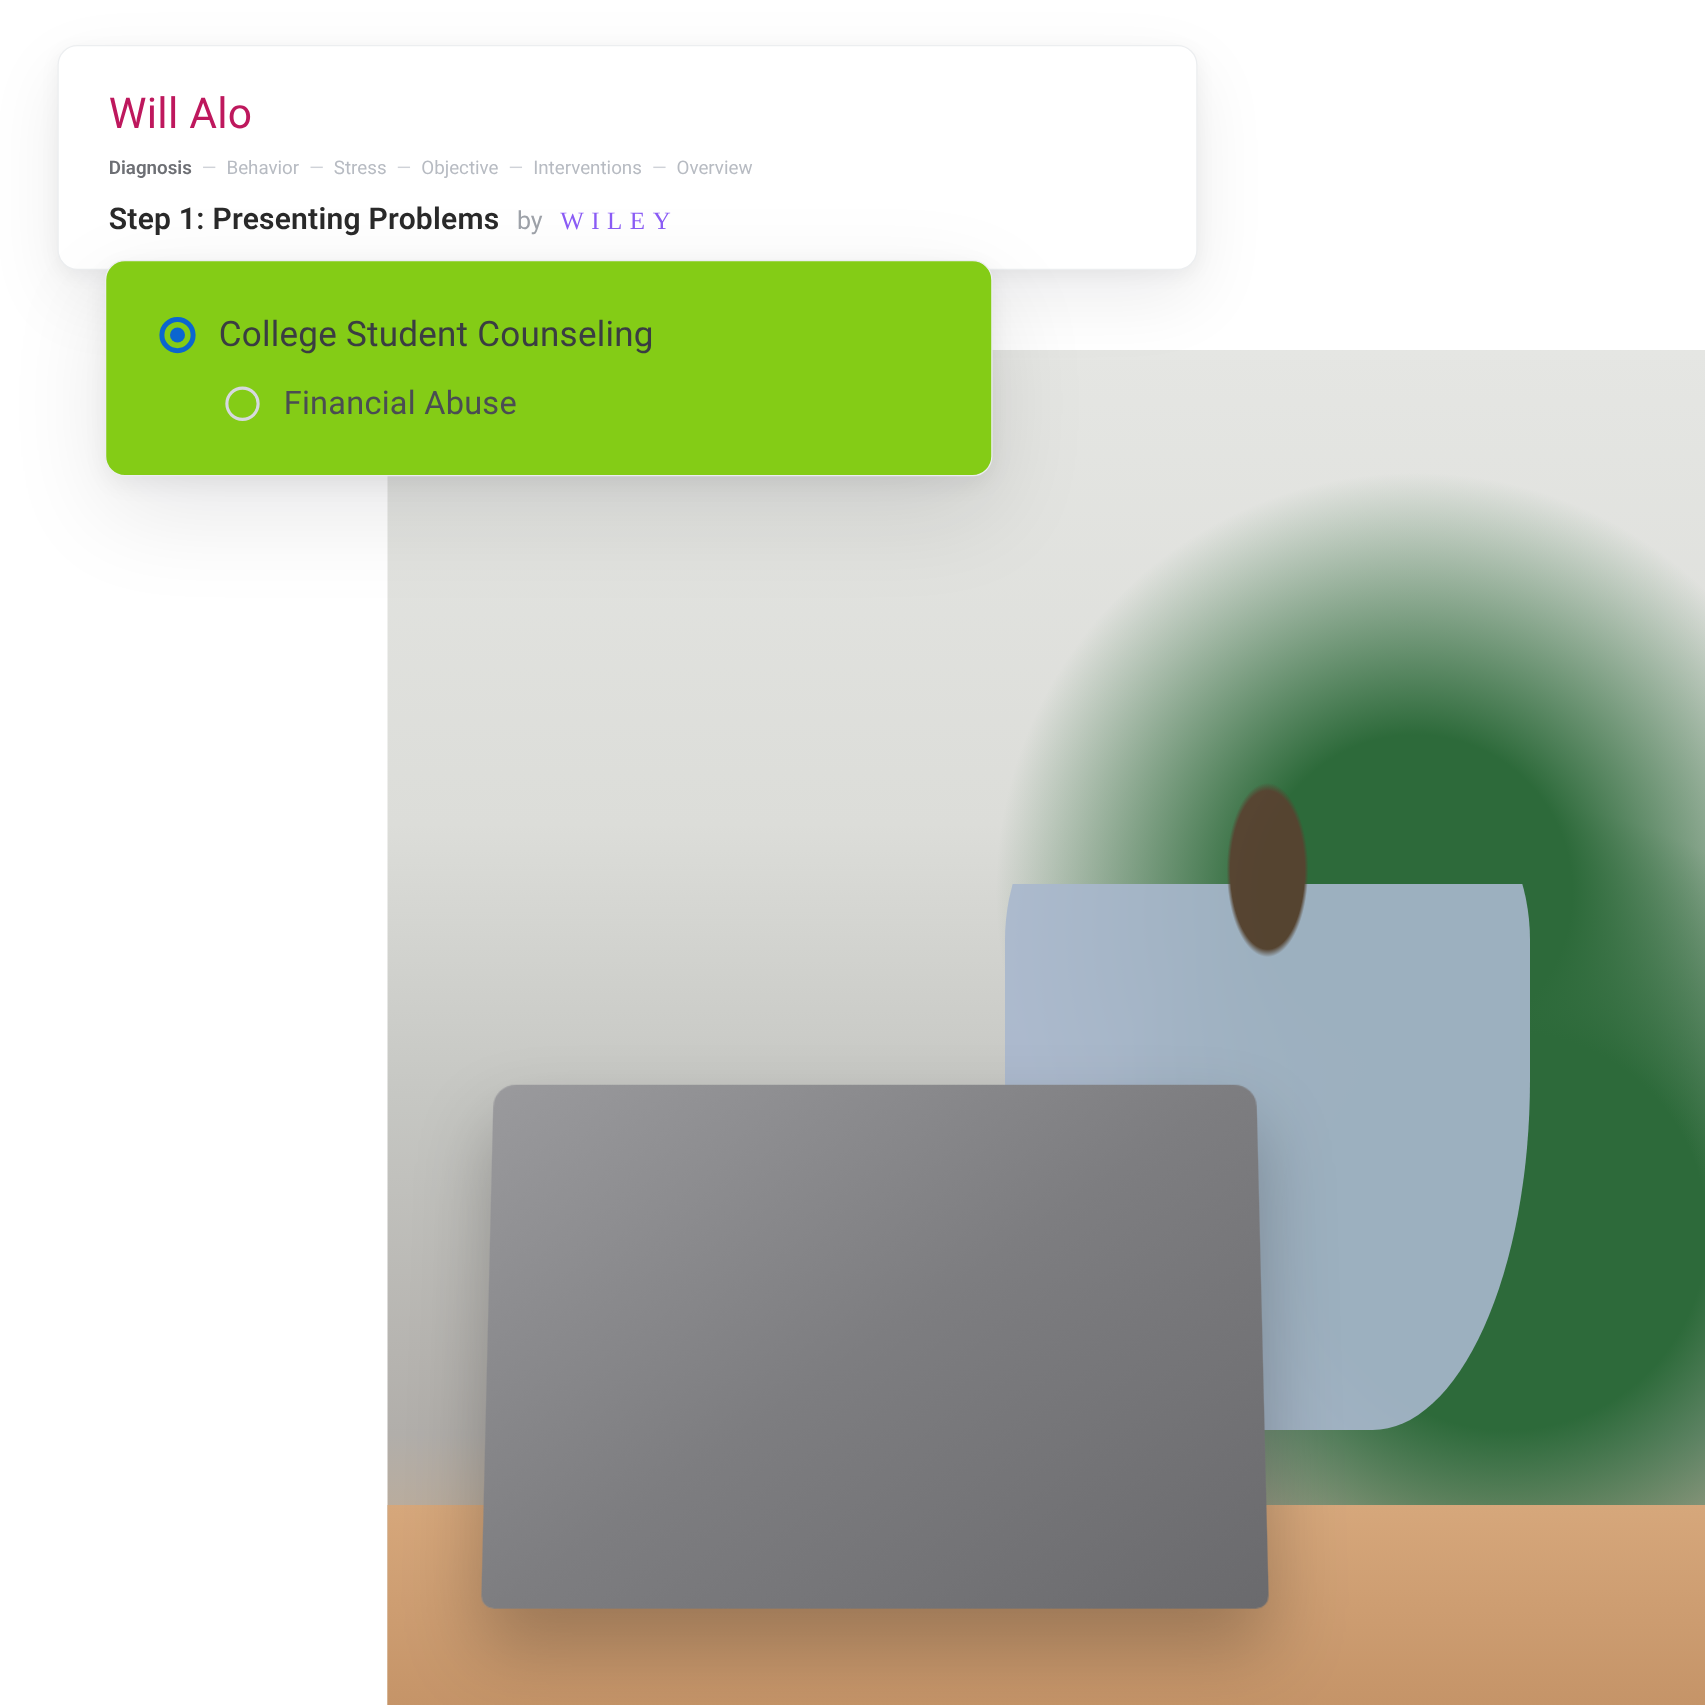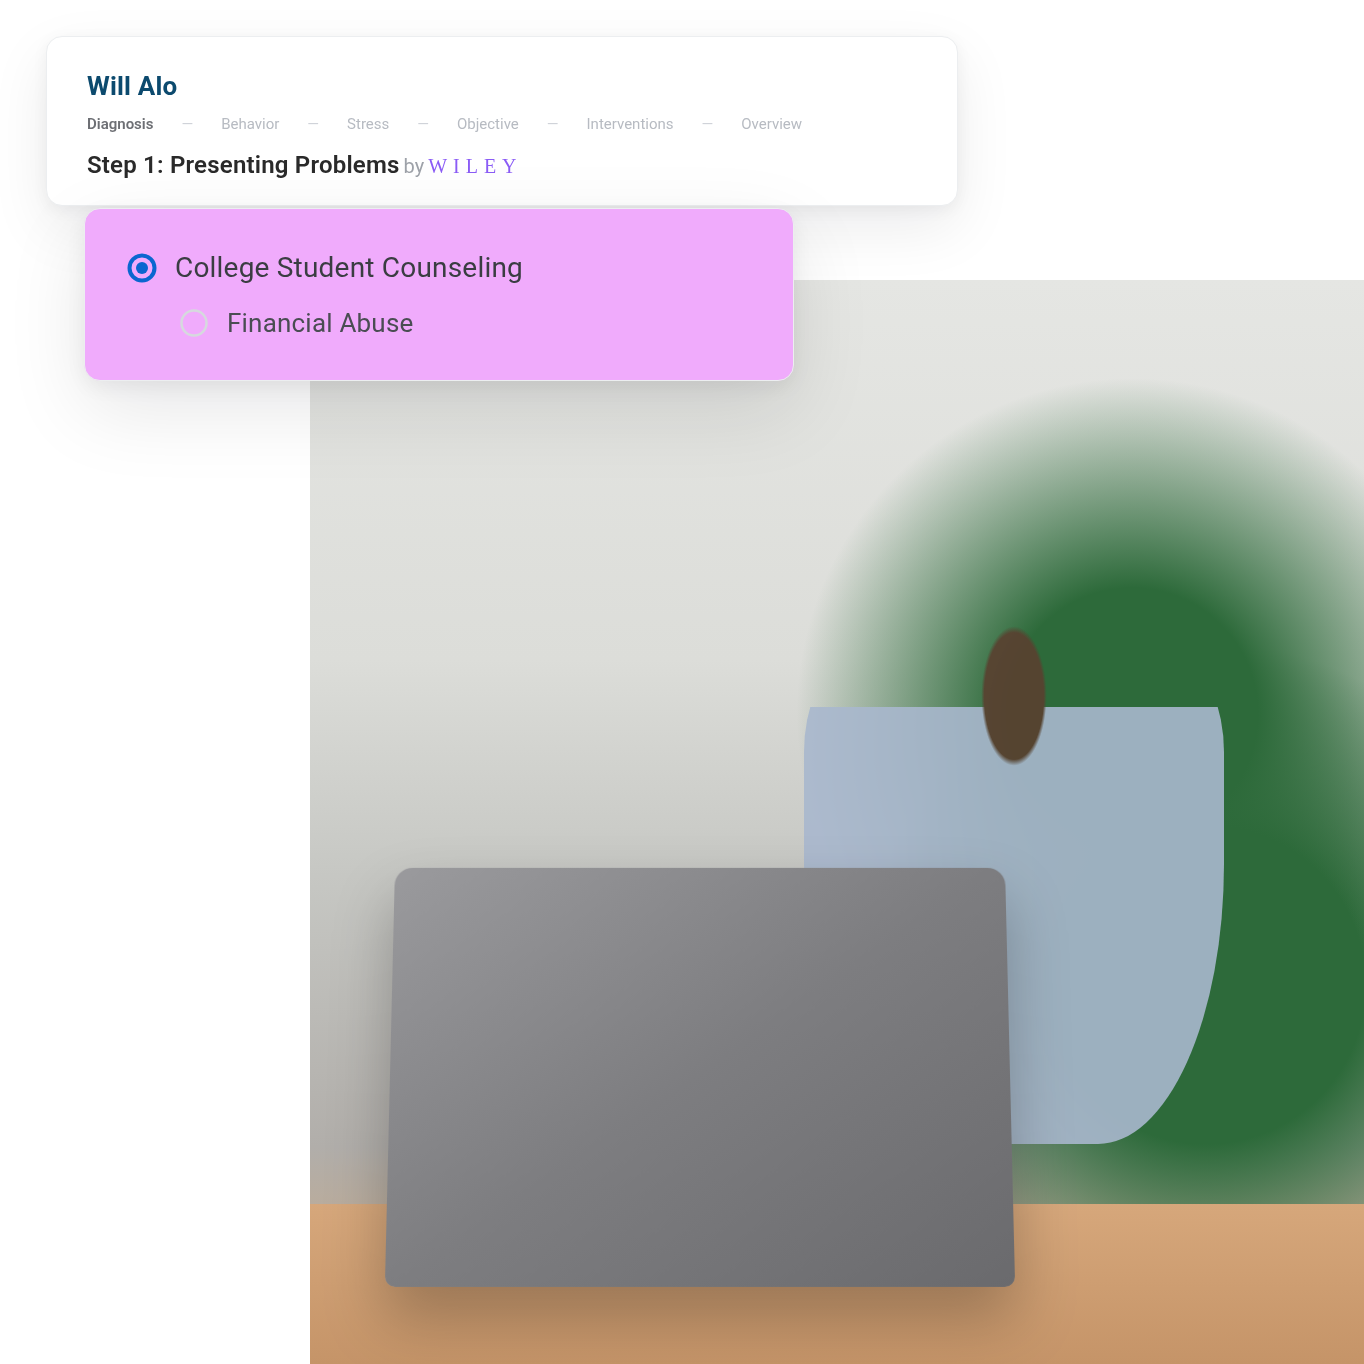--- a/index.html
+++ b/index.html
@@ -61,42 +61,42 @@
     left: 46px;
     width: 912px;
     padding: 34px 40px 26px 40px;
     background: #ffffff;
     border: 1px solid #eceef0;
     border-radius: 16px;
     box-shadow: 0 22px 60px rgba(10,10,20,.08), 0 4px 16px rgba(10,10,20,.05);
     box-sizing: border-box;
   }
   .client-name {
-    font-size: 26px;
-    font-weight: 700;
-    color: #0c4a6e;
+    font-size: 34px;
+    font-weight: 400;
+    color: #be185d;
     margin: 0 0 14px 0;
     letter-spacing: .2px;
   }
   .breadcrumb {
     display: flex;
     align-items: flex-end;
-    gap: 28px;
+    gap: 8px;
     font-size: 15px;
     color: #b7bbc2;
     margin-bottom: 18px;
     flex-wrap: wrap;
   }
   .breadcrumb .crumb { white-space: nowrap; }
   .breadcrumb .crumb.active { color: #6d6f74; font-weight: 600; }
   .breadcrumb .sep { color: #cfd2d8; }
   .step-row {
     display: flex;
     align-items: baseline;
-    gap: 4px;
+    gap: 14px;
   }
   .step-title {
     font-size: 24px;
     font-weight: 600;
     color: #2a2a2a;
     letter-spacing: .2px;
   }
   .by-label {
     font-size: 20px;
     color: #9ea2a9;
@@ -108,21 +108,21 @@
     font-family: Georgia, "Times New Roman", serif;
   }
 
   
   .options-card {
     position: absolute;
     top: 208px;
     left: 84px;
     width: 710px;
     padding: 42px 42px 42px 42px;
-    background: #f0abfc;
+    background: #84cc16;
     border: 1px solid #eceef0;
     border-radius: 16px;
     box-shadow: 0 28px 80px rgba(10,10,20,.10), 0 6px 20px rgba(10,10,20,.06);
     box-sizing: border-box;
   }
   .opt-row {
     display: flex;
     align-items: center;
     gap: 18px;
   }

